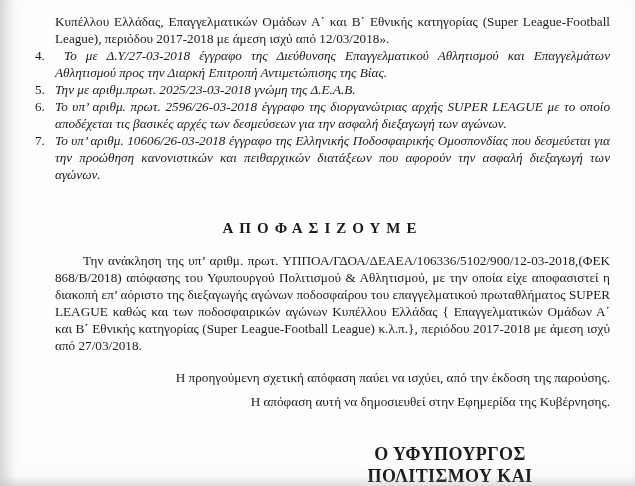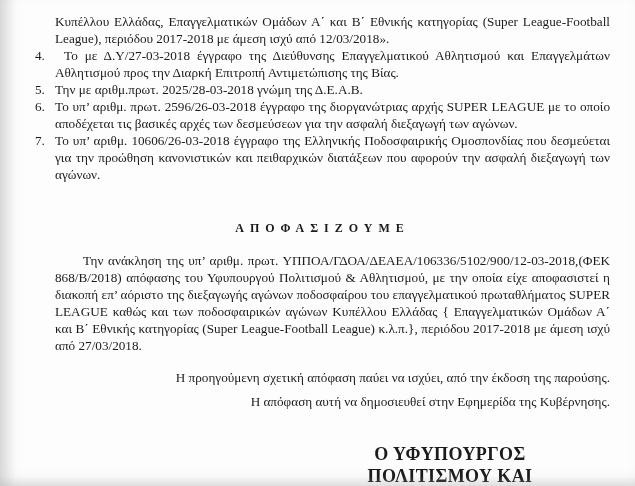--- a/index.html
+++ b/index.html
@@ -41,29 +41,30 @@
     display: flex;
     align-items: flex-start;
   }
   .list-number {
     flex: 0 0 20px;
     text-align: left;
   }
   .list-text {
     flex: 1 1 auto;
     text-align: justify;
+    font-style: italic;
   }
   .list-text.first-indent {
     text-indent: 9px;
   }
   .decision-heading {
     margin: 37px 0 15px 0;
     text-align: center;
     font-weight: bold;
-    font-size: 12px;
+    font-size: 15px;
     letter-spacing: 6px;
   }
   .body-paragraph {
     margin: 8px 0 0 20px;
     text-indent: 28px;
   }
   .closing-line {
     margin-left: 7px;
     text-align: right;
   }
@@ -111,21 +112,21 @@
 
     <div class="numbered-list">
 
       <div class="list-row">
         <span class="list-number">4.</span>
         <span class="list-text first-indent">Το με Δ.Υ/27-03-2018 έγγραφο της Διεύθυνσης Επαγγελματικού Αθλητισμού και Επαγγελμάτων Αθλητισμού προς την Διαρκή Επιτροπή Αντιμετώπισης της Βίας.</span>
       </div>
 
       <div class="list-row">
         <span class="list-number">5.</span>
-        <span class="list-text">Την με αριθμ.πρωτ. 2025/28-03-2018 γνώμη της Δ.Ε.Α.Β.</span>
+        <span class="list-text">Την με αριθμ.πρωτ. 2025/23-03-2018 γνώμη της Δ.Ε.Α.Β.</span>
       </div>
 
       <div class="list-row">
         <span class="list-number">6.</span>
         <span class="list-text">Το υπ’ αριθμ. πρωτ. 2596/26-03-2018 έγγραφο της διοργανώτριας αρχής SUPER LEAGUE με το οποίο αποδέχεται τις βασικές αρχές των δεσμεύσεων για την ασφαλή διεξαγωγή των αγώνων.</span>
       </div>
 
       <div class="list-row">
         <span class="list-number">7.</span>
         <span class="list-text">Το υπ’ αριθμ. 10606/26-03-2018 έγγραφο της Ελληνικής Ποδοσφαιρικής Ομοσπονδίας που δεσμεύεται για την προώθηση κανονιστικών και πειθαρχικών διατάξεων που αφορούν την ασφαλή διεξαγωγή των αγώνων.</span>

